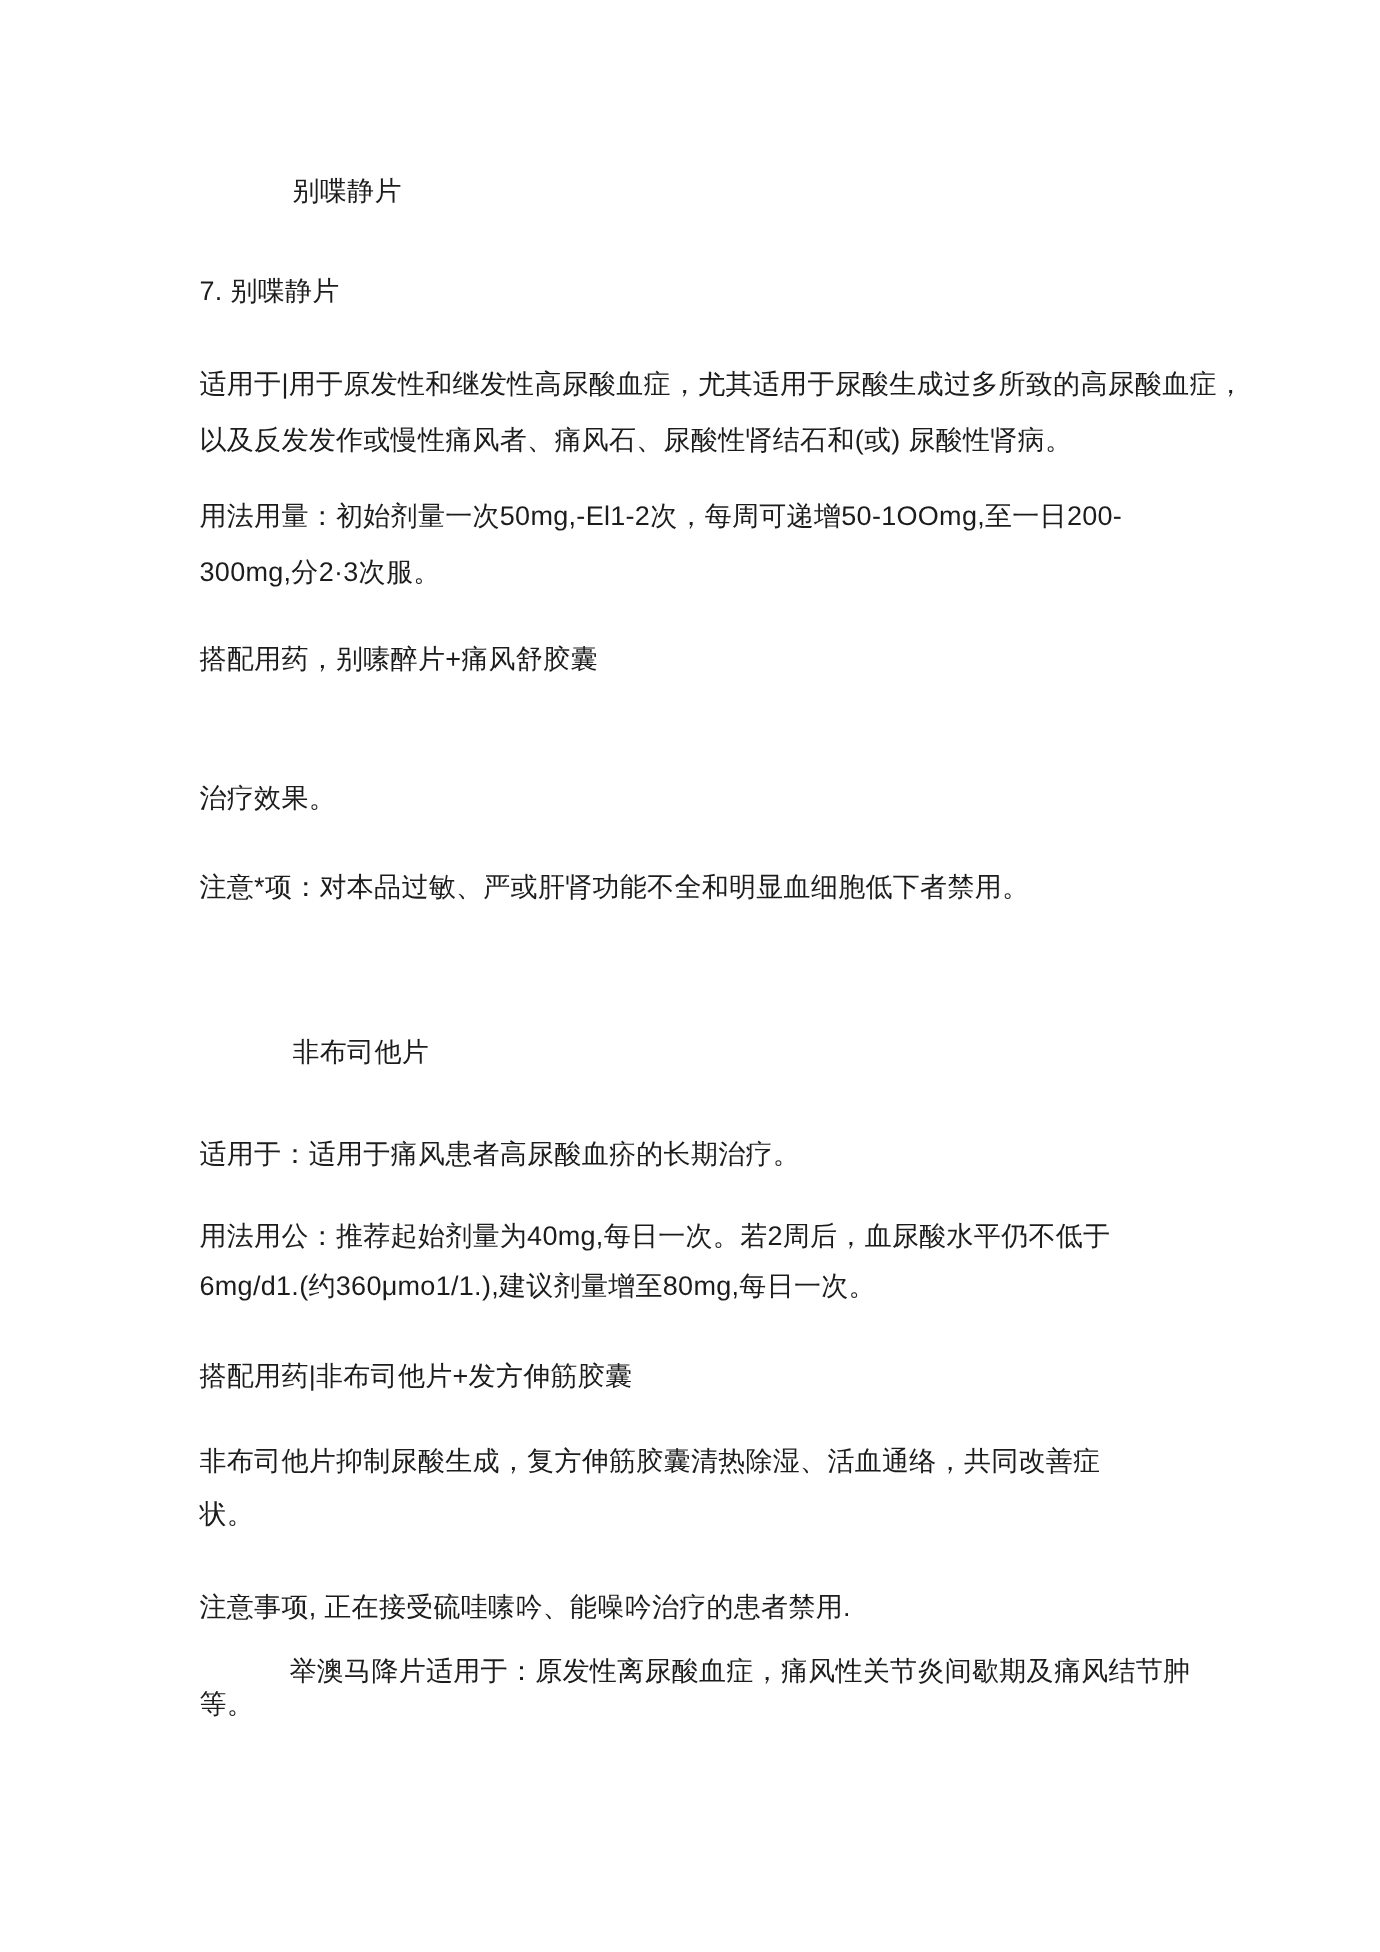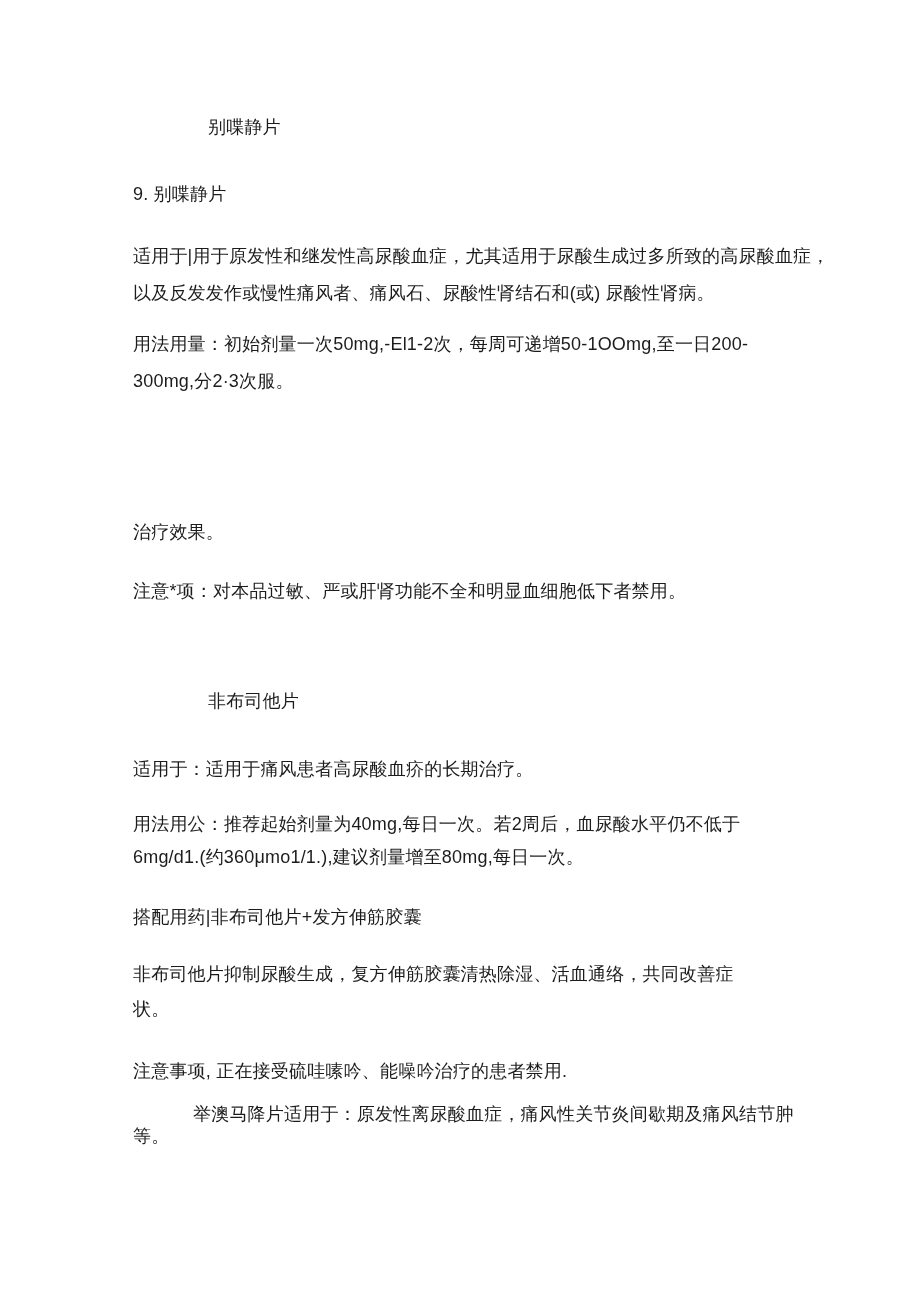--- a/index.html
+++ b/index.html
@@ -17,38 +17,39 @@
     overflow: hidden;
   }
   .ln {
     position: absolute;
     white-space: pre;
     font-size: 18px;
     line-height: 26px;
     letter-spacing: 0.2px;
   }
   .body-indent { left: 133px; }
-  .head-indent { left: 195px; margin-left: 13px; }
+  .head-indent { left: 195px; }
   .para-indent { left: 193px; }
 </style>
 </head>
 <body>
 
 <div class="page">
 
   <div class="ln head-indent" style="top:114px">别喋静片</div>
 
-  <div class="ln body-indent" style="top:181px">9. 别喋静片</div>
+  <div class="ln body-indent" style="top:181px">7. 别喋静片</div>
 
   <div class="ln body-indent" style="top:280px">以及反发发作或慢性痛风者、痛风石、尿酸性肾结石和(或) 尿酸性肾病。</div>
   <div class="ln body-indent" style="top:243px">适用于|用于原发性和继发性高尿酸血症，尤其适用于尿酸生成过多所致的高尿酸血症，</div>
 
   <div class="ln body-indent" style="top:331px">用法用量：初始剂量一次50mg,-El1-2次，每周可递增50-1OOmg,至一日200-</div>
   <div class="ln body-indent" style="top:368px">300mg,分2·3次服。</div>
 
+  <div class="ln body-indent" style="top:426px">搭配用药，别嗉醉片+痛风舒胶囊</div>
 
   <div class="ln body-indent" style="top:519px">治疗效果。</div>
 
   <div class="ln body-indent" style="top:578px">注意*项：对本品过敏、严或肝肾功能不全和明显血细胞低下者禁用。</div>
 
   <div class="ln head-indent" style="top:688px">非布司他片</div>
 
   <div class="ln body-indent" style="top:756px">适用于：适用于痛风患者高尿酸血疥的长期治疗。</div>
 
   <div class="ln body-indent" style="top:811px">用法用公：推荐起始剂量为40mg,每日一次。若2周后，血尿酸水平仍不低于</div>

